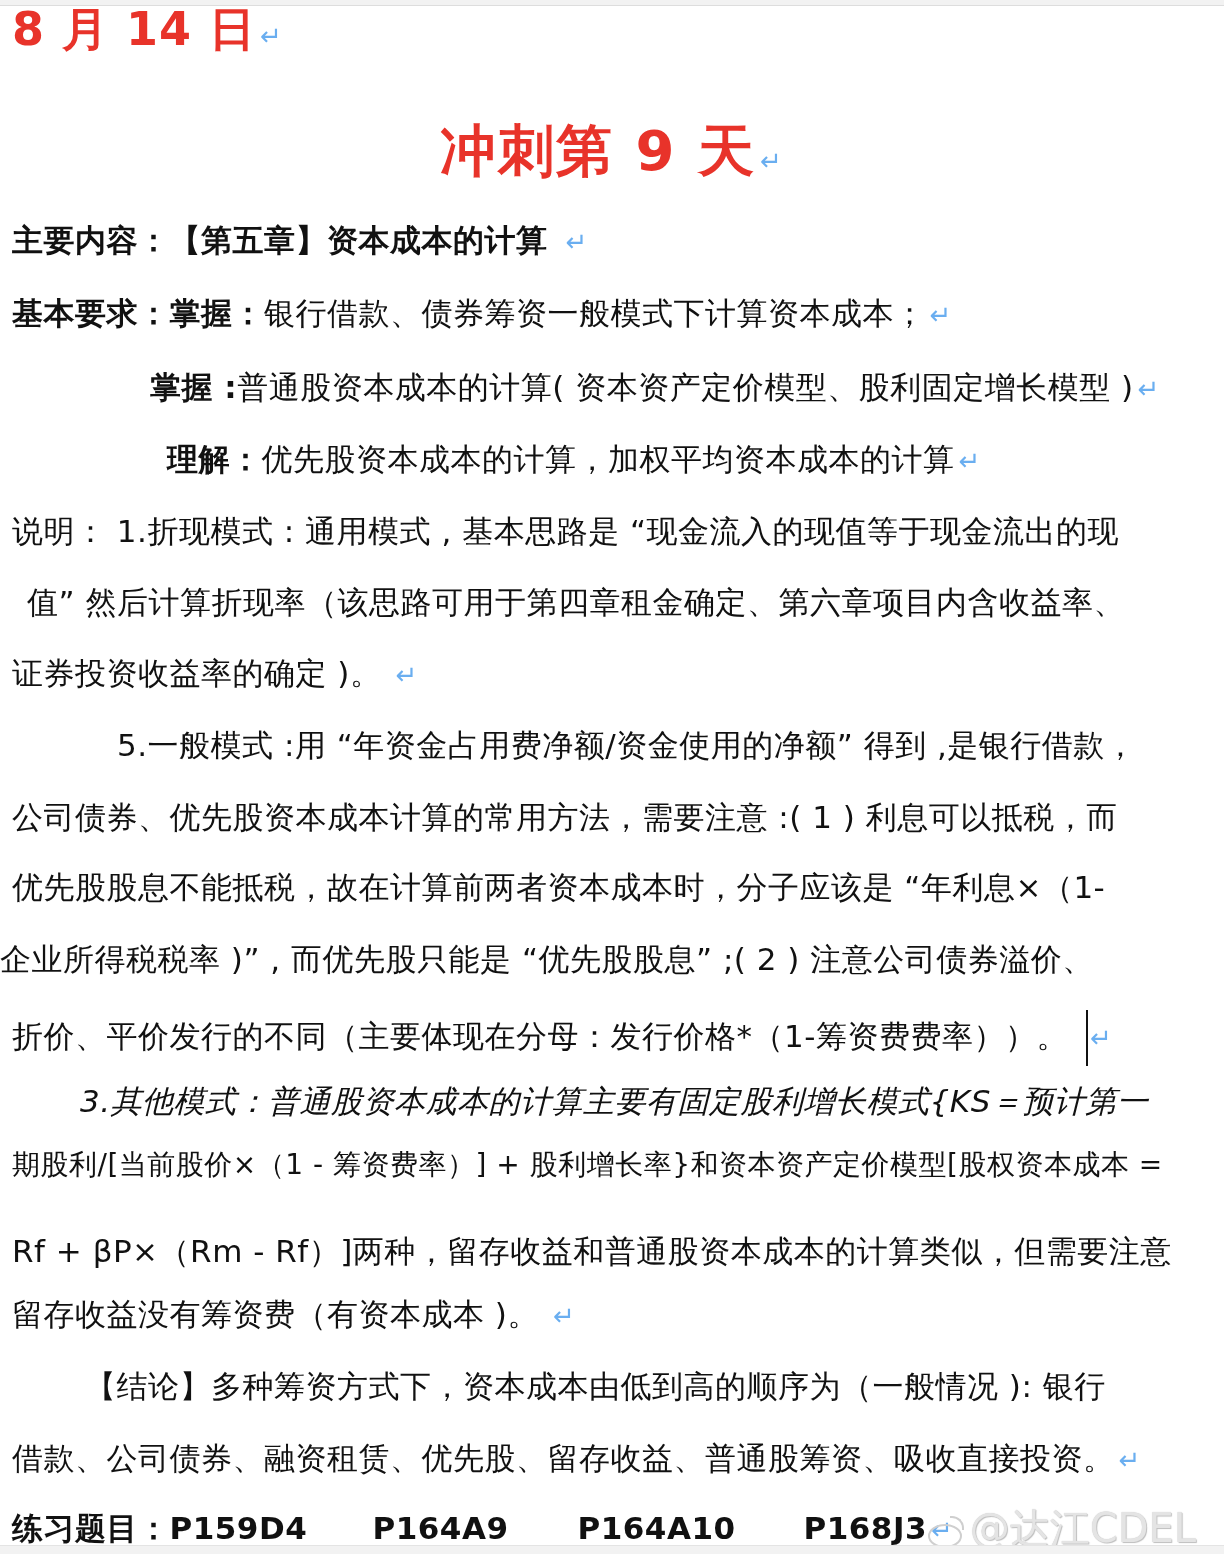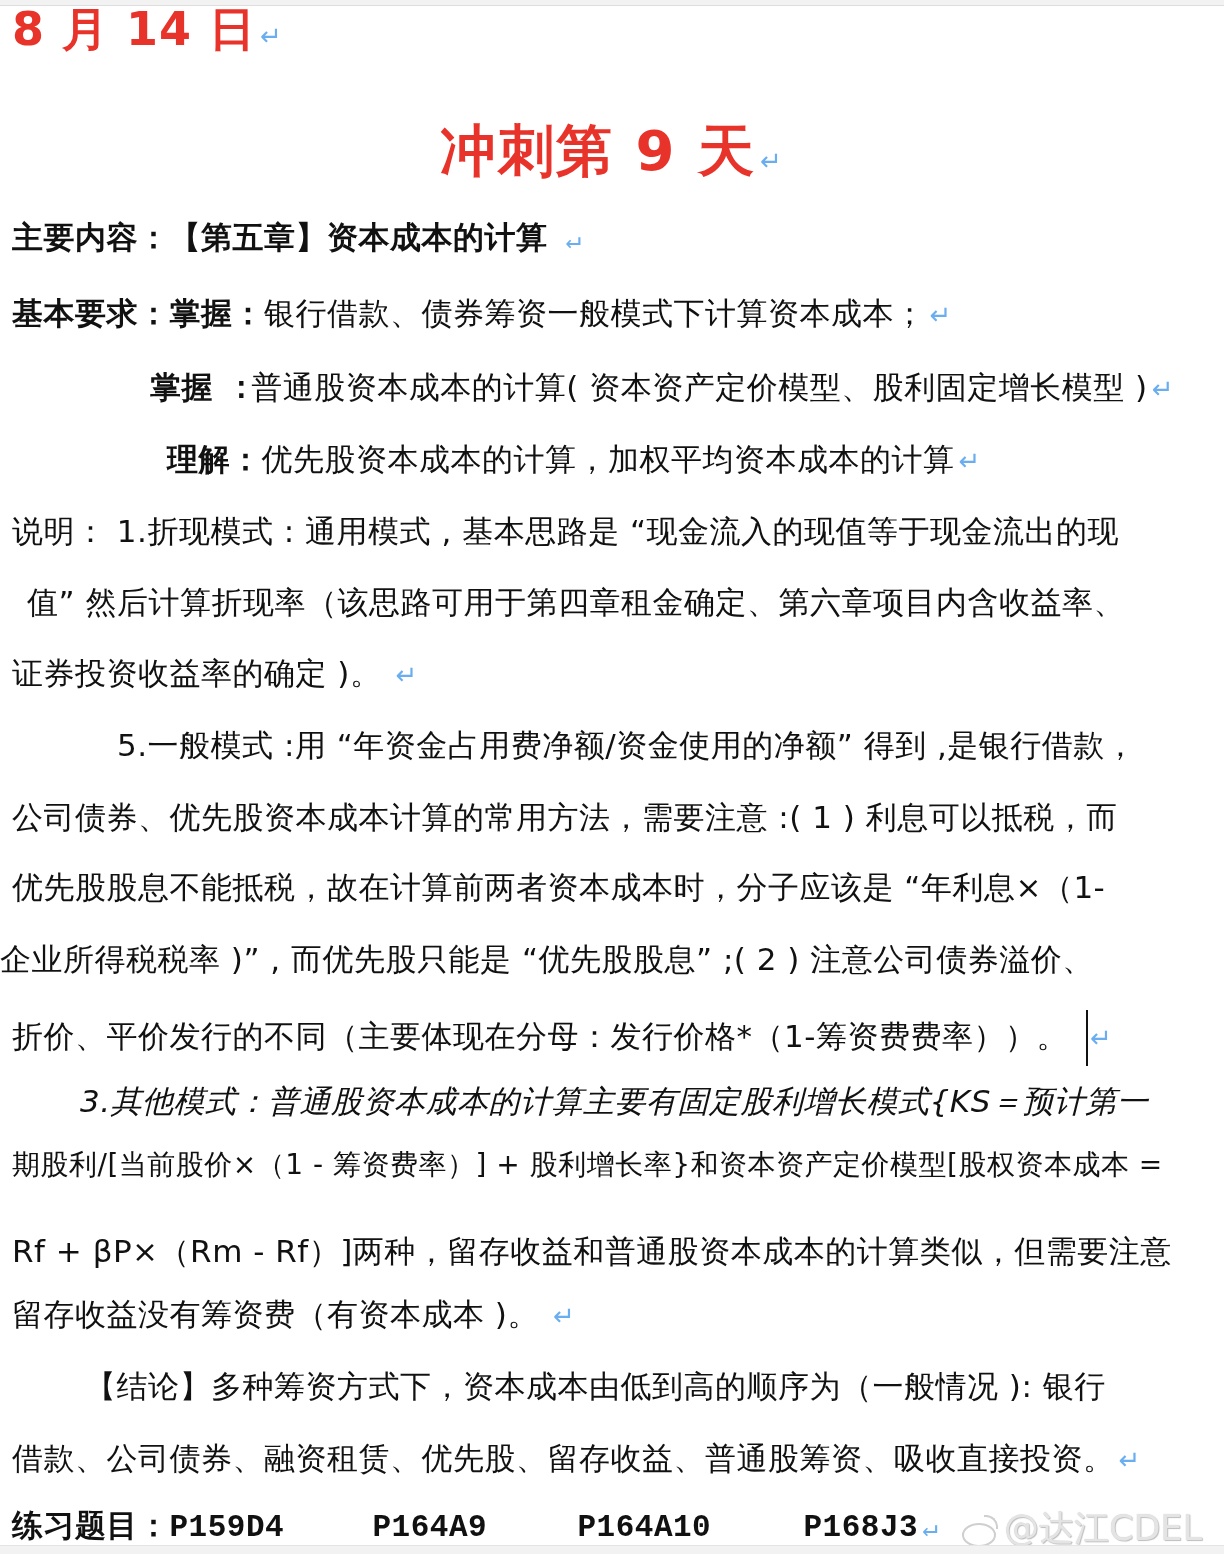--- a/index.html
+++ b/index.html
@@ -23,21 +23,21 @@
       position: absolute; left: 0; bottom: 0; width: 1224px; height: 8px;
       background: #f2f2f2; border-top: 1px solid #e4e4e4;
     }
     .line {
       position: absolute;
       white-space: nowrap;
       font-size: 31px;
       line-height: 40px;
       letter-spacing: 0.5px;
     }
-    .bold { font-weight: bold; font-family: Liberation Mono, monospace; }
+    .bold { font-weight: bold; }
     .pm {
       color: #6aaef0;
       font-weight: normal;
       font-size: 26px;
       margin-left: 4px;
     }
     .date {
       left: 12px; top: 4px;
       font-size: 46px; line-height: 50px;
       font-weight: bold; color: #e8332a;
@@ -48,22 +48,22 @@
       text-align: center;
       font-size: 56px; line-height: 78px;
       font-weight: bold; color: #e8332a;
       letter-spacing: 2px;
     }
     .cursor {
       display: inline-block; width: 2px; height: 56px;
       background: #111; vertical-align: middle; margin-left: 18px;
     }
     .watermark {
-      position: absolute; right: 22px; top: 1508px;
-      font-size: 35px; line-height: 40px; color: #e4e4e4;
+      position: absolute; right: 28px; top: 1508px;
+      font-size: 40px; line-height: 40px; color: #e4e4e4;
       text-shadow: 0 0 1px #c8c8c8, 1px 1px 1px #bdbdbd;
       white-space: nowrap;
     }
     .weibo-icon {
       display: inline-block; width: 38px; height: 30px; position: relative;
       vertical-align: middle; margin-right: 6px;
     }
     .weibo-icon .eye {
       position: absolute; left: 2px; top: 8px; width: 30px; height: 20px;
       border: 2px solid #cfcfcf; border-radius: 50%;

